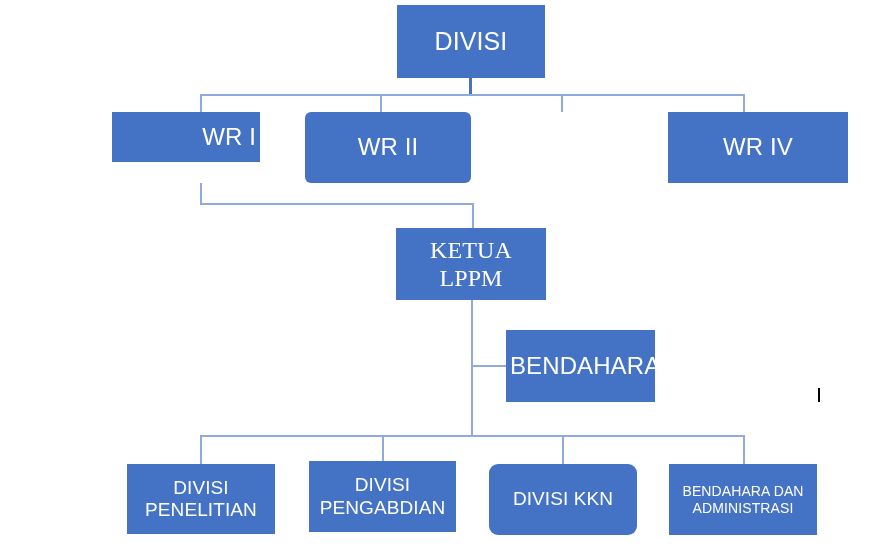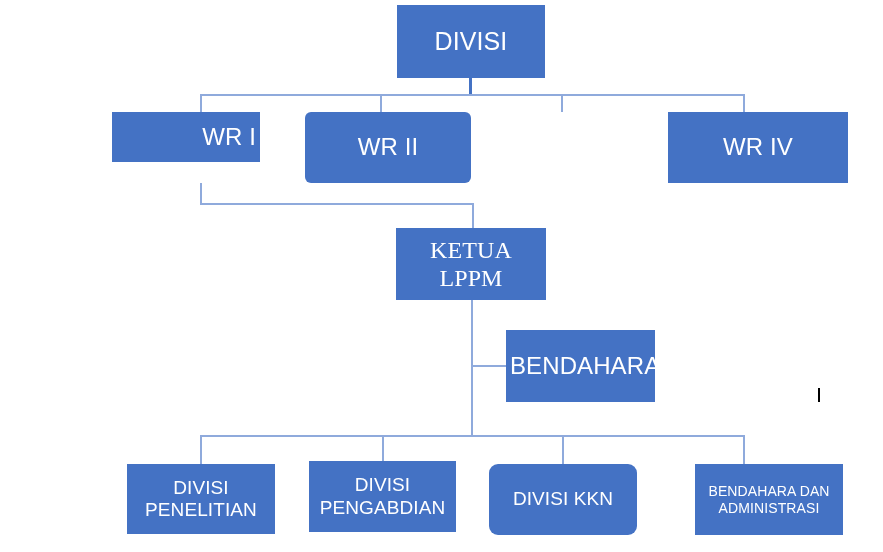--- a/index.html
+++ b/index.html
@@ -113,20 +113,20 @@
 
   <div class="node t-md" style="left:309px; top:461px; width:147px; height:71px;">
     <span class="node-label">DIVISI
 PENGABDIAN</span>
   </div>
 
   <div class="node t-md" style="left:489px; top:464px; width:148px; height:71px;border-radius:9px;">
     <span class="node-label">DIVISI KKN</span>
   </div>
 
-  <div class="node t-sm" style="left:695px; top:464px; width:148px; height:71px;">
+  <div class="node t-sm" style="left:669px; top:464px; width:148px; height:71px;">
     <span class="node-label">BENDAHARA DAN
 ADMINISTRASI</span>
   </div>
 
   <div class="caret" style="left:818px; top:388px; width:2px; height:14px;"></div>
 
 </div>
 
 </body></html>

